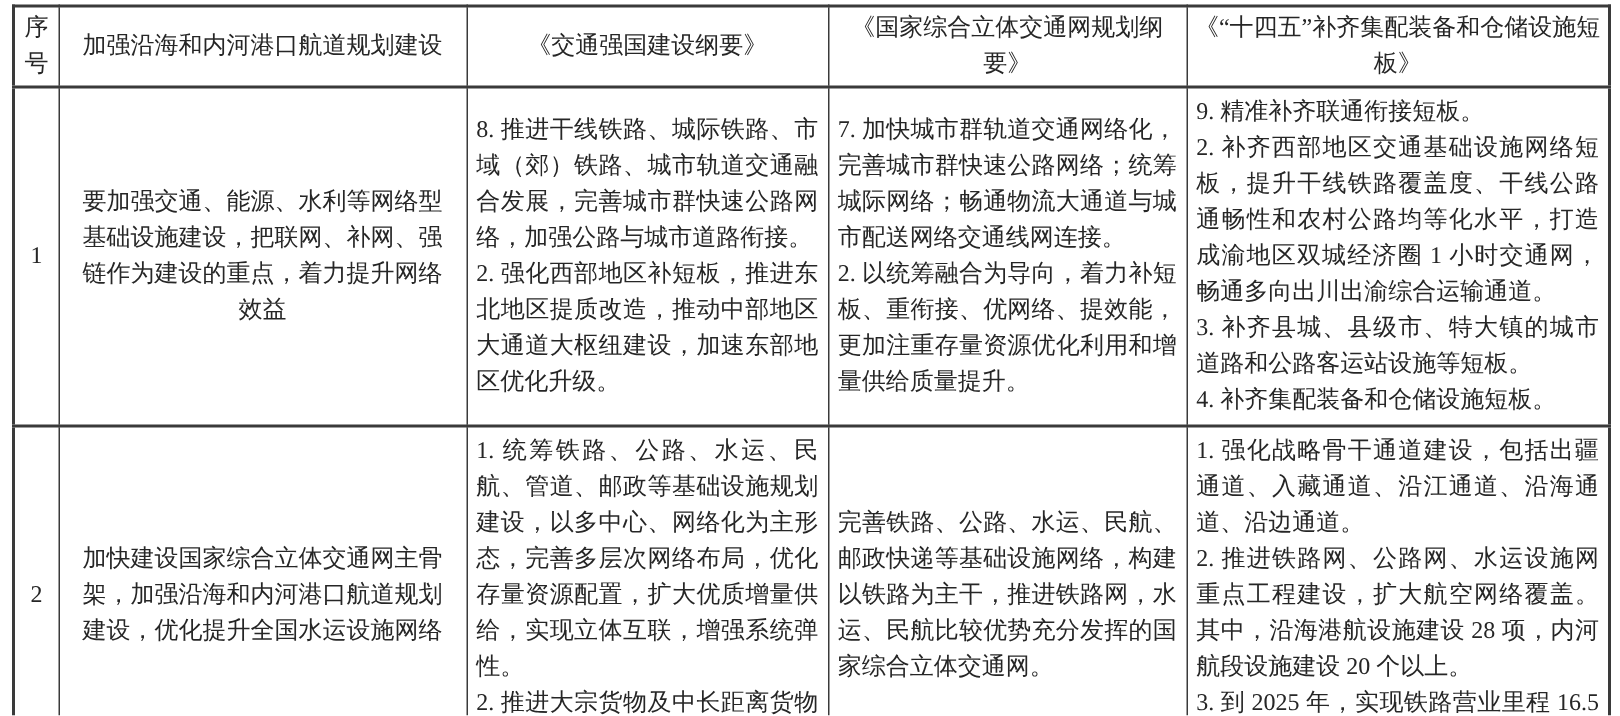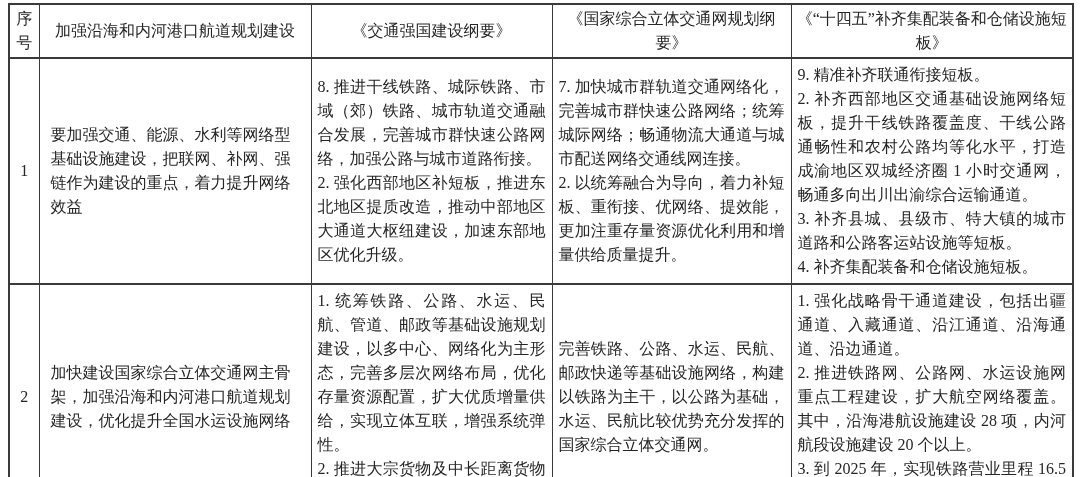--- a/index.html
+++ b/index.html
@@ -49,21 +49,21 @@
   }
   .doc-table td {
     font-size: 16px;
     line-height: 24px;
   }
   td.cell-num {
     text-align: center;
     padding: 2px 1px;
   }
   td.cell-spirit {
-    text-align: left;
+    text-align: center;
     padding: 3px 11px;
   }
   td.cell-list {
     padding: 4px 6px;
   }
   .cell-list .para {
     text-align: justify;
     text-align-last: left;
     margin: 0;
   }
@@ -112,21 +112,21 @@
           </td>
       </tr>
       <tr class="row-2">
         <td class="cell-num">2</td>
         <td class="cell-spirit">加快建设国家综合立体交通网主骨架，加强沿海和内河港口航道规划建设，优化提升全国水运设施网络</td>
         <td class="cell-list">
             <div class="para">1. 统筹铁路、公路、水运、民航、管道、邮政等基础设施规划建设，以多中心、网络化为主形态，完善多层次网络布局，优化存量资源配置，扩大优质增量供给，实现立体互联，增强系统弹性。</div>
             <div class="para">2. 推进大宗货物及中长距离货物运输向铁路和水运有序转移。</div>
           </td>
         <td class="cell-list">
-            <div class="para">完善铁路、公路、水运、民航、邮政快递等基础设施网络，构建以铁路为主干，以公路为基础，水运、民航比较优势充分发挥的国家综合立体交通网。</div>
+            <div class="para">完善铁路、公路、水运、民航、邮政快递等基础设施网络，构建以铁路为主干，推进铁路网，水运、民航比较优势充分发挥的国家综合立体交通网。</div>
           </td>
         <td class="cell-list">
             <div class="para">1. 强化战略骨干通道建设，包括出疆通道、入藏通道、沿江通道、沿海通道、沿边通道。</div>
             <div class="para">2. 推进铁路网、公路网、水运设施网重点工程建设，扩大航空网络覆盖。其中，沿海港航设施建设 28 项，内河航段设施建设 20 个以上。</div>
             <div class="para">3. 到 2025 年，实现铁路营业里程 16.5 万公里，公路通车里程 550 万公里。</div>
           </td>
       </tr>
     </tbody>
   </table>
 </div>

